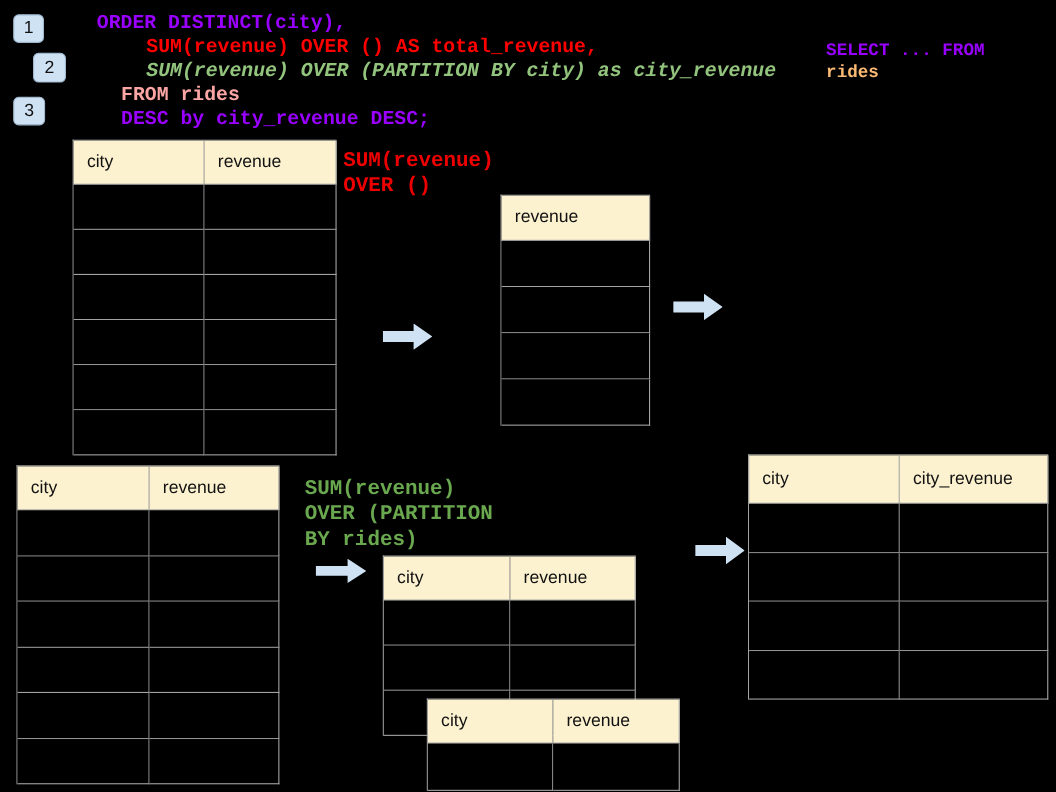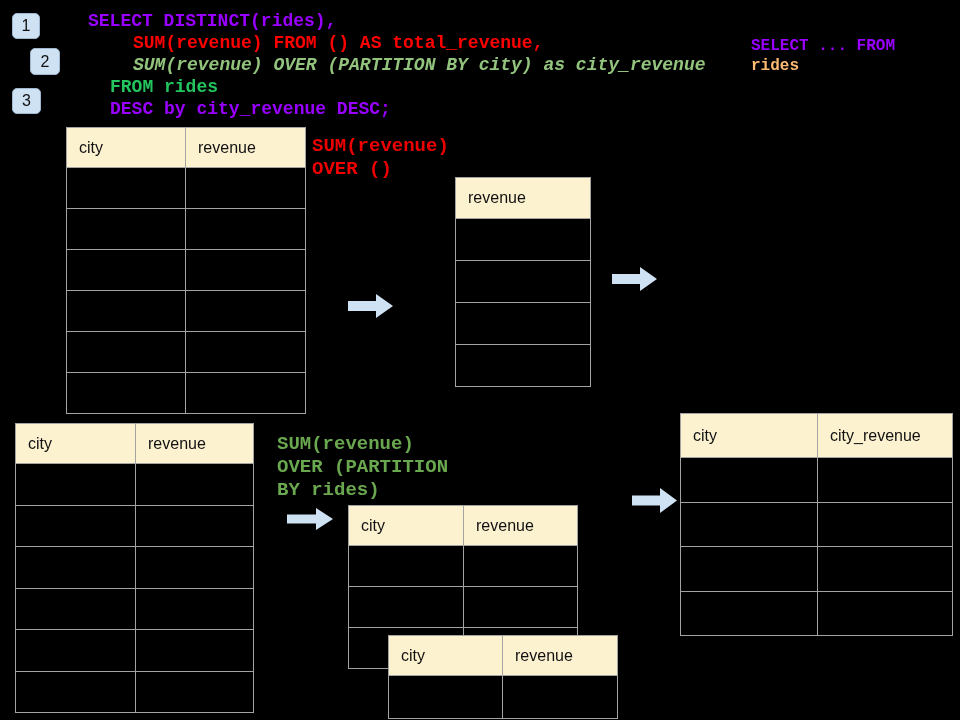--- a/index.html
+++ b/index.html
@@ -31,24 +31,24 @@
 </head>
 <body>
 
 <div id="canvas" style="background: rgb(0, 0, 0);">
 
   <div class="badge" style="left: 12px; top: 13px; width: 28px; height: 26px; background: rgb(207, 226, 243);">1</div>
   <div class="badge" style="left: 30px; top: 48px; width: 30px; height: 27px; background: rgb(207, 226, 243);">2</div>
   <div class="badge" style="left: 12px; top: 88px; width: 29px; height: 26px; background: rgb(207, 226, 243);">3</div>
 
   <div>
-    <div class="code" style="left: 88px; top: 10px; color: rgb(153, 0, 255);">SELECT DISTINCT(rides),</div>
-    <div class="code" style="left: 133px; top: 32px; color: rgb(255, 0, 0);">SUM(revenue) FROM () AS total_revenue,</div>
+    <div class="code" style="left: 88px; top: 10px; color: rgb(153, 0, 255);">ORDER DISTINCT(city),</div>
+    <div class="code" style="left: 133px; top: 32px; color: rgb(255, 0, 0);">SUM(revenue) OVER () AS total_revenue,</div>
     <div class="code" style="left: 133px; top: 54px; color: rgb(147, 196, 125); font-style: italic;">SUM(revenue) OVER (PARTITION BY city) as city_revenue</div>
-    <div class="code" style="left: 110px; top: 76px; color: #22c55e;">FROM rides</div>
+    <div class="code" style="left: 110px; top: 76px; color: #fca5a5;">FROM rides</div>
     <div class="code" style="left: 110px; top: 98px; color: rgb(153, 0, 255);">DESC by city_revenue DESC;</div>
   </div>
 
   <div>
     <div class="code-sm" style="left: 751px; top: 36px; color: rgb(153, 0, 255);">SELECT ... FROM</div>
     <div class="code-sm" style="left: 751px; top: 56px; color: #fdba74;">rides</div>
   </div>
 
   <div>
     <div class="ann" style="left: 312px; top: 135px; color: rgb(238, 0, 0);">SUM(revenue)</div>

